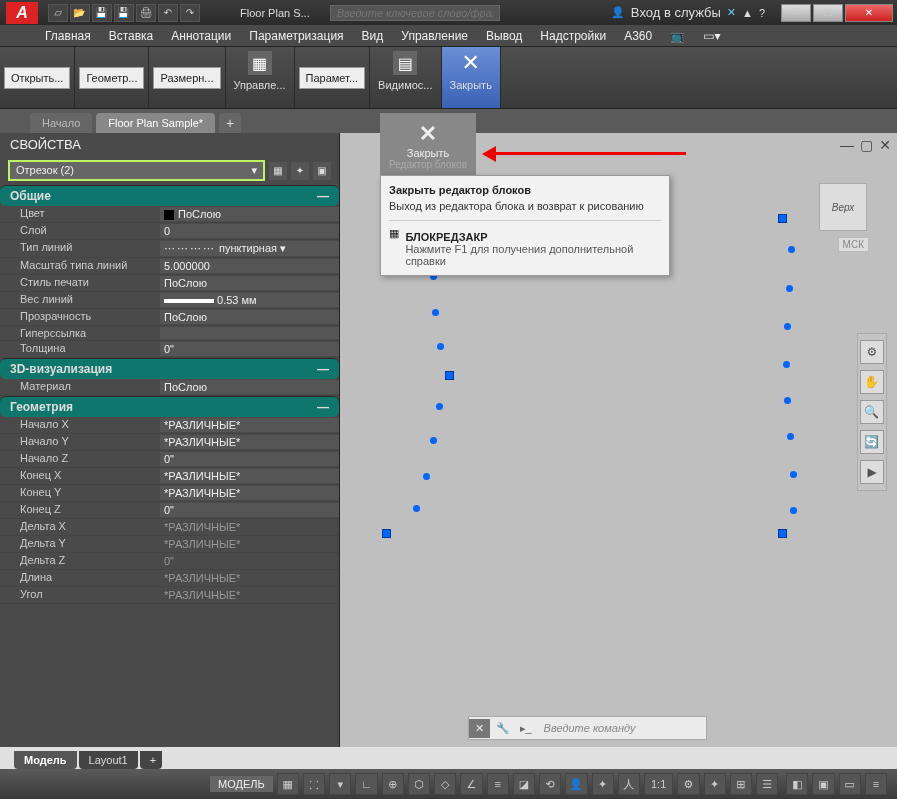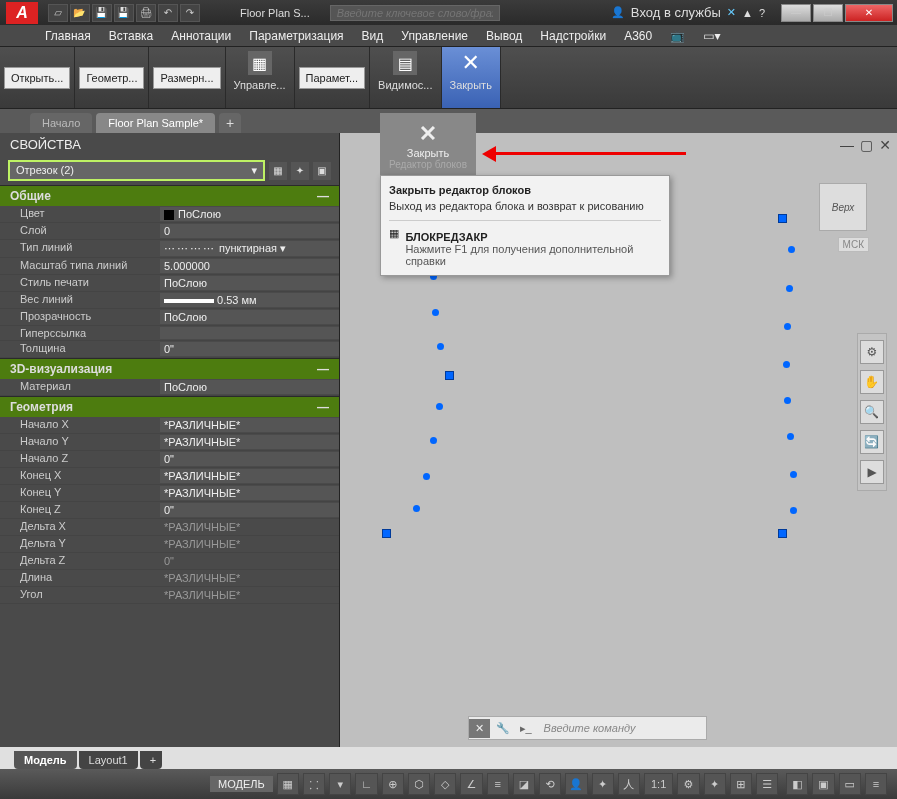--- a/index.html
+++ b/index.html
@@ -38,21 +38,21 @@
 
 
 .workspace { display: flex; height: 614px; background: #333; }
 
 
 .palette { width: 340px; background: #4a4a4a; color: #ddd; font-size: 12px; display: flex; flex-direction: column; border-right: 1px solid #222; }
 .pal-header { padding: 4px 10px; font-size: 13px; color: #eee; display: flex; justify-content: space-between; }
 .pal-selector { display: flex; padding: 4px 8px; gap: 4px; align-items: center; }
 .pal-dd { flex: 1; background: #666; border: 2px solid #bef264; color: #eee; padding: 2px 6px; font-size: 11px; display: flex; justify-content: space-between; }
 .pal-toolbtn { width: 18px; height: 18px; background: #555; color: #ddd; display: flex; align-items: center; justify-content: center; font-size: 10px; }
-.pal-section { background: #4d7c0f; padding: 3px 10px; font-weight: bold; font-size: 12px; display: flex; justify-content: space-between; border-top: 1px solid #2a2a2a; }
+.pal-section { background: #0f766e; padding: 3px 10px; font-weight: bold; font-size: 12px; display: flex; justify-content: space-between; border-top: 1px solid #2a2a2a; border-radius: 6px; }
 .prop-row { display: flex; padding: 1px 0; border-bottom: 1px solid #444; font-size: 11px; }
 .prop-label { width: 160px; padding-left: 20px; color: #ccc; }
 .prop-val { flex: 1; color: #eee; background: #555; padding: 1px 4px; }
 .prop-val.ro { background: transparent; color: #999; }
 .color-sw { display: inline-block; width: 10px; height: 10px; background: #fff; border: 1px solid #000; margin-right: 4px; vertical-align: middle; }
 
 
 .canvas-wrap { flex: 1; position: relative; background: #bfbfbf; }
 .canvas { position: absolute; inset: 0; }
 .grip { position: absolute; width: 9px; height: 9px; background: #0066ff; border: 1px solid #003a99; }

